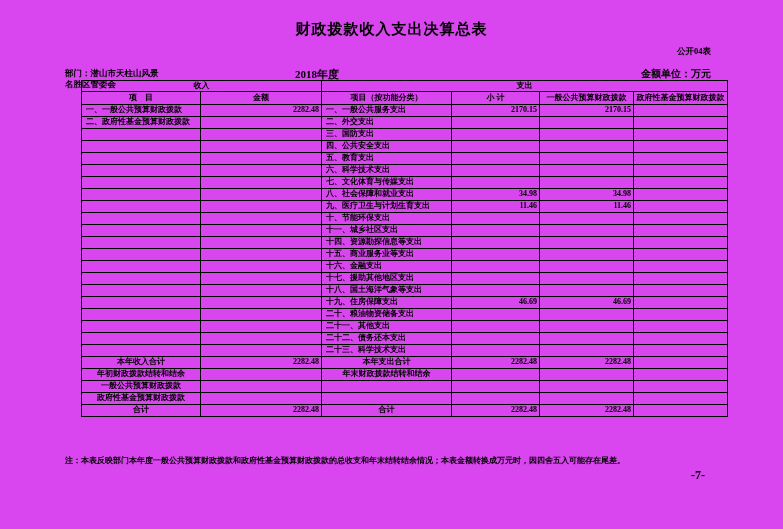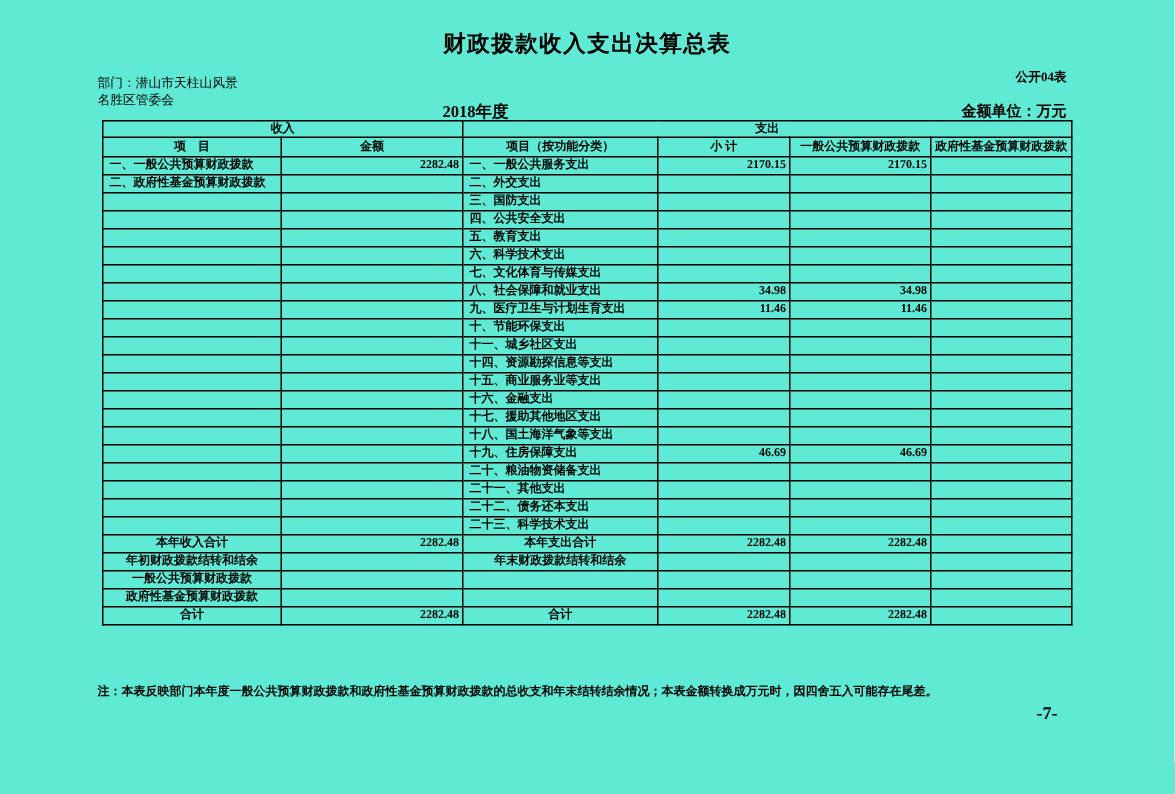--- a/index.html
+++ b/index.html
@@ -1,49 +1,49 @@
 <!DOCTYPE html>
 <html><head>
 <meta charset="utf-8">
 <style>
   html,body{margin:0;padding:0;background:#fff;}
   .page{
     position:relative;
     width:783px;height:529px;
-    background:#5eead4;
+    background:#d946ef;
     font-family:"Liberation Serif","DejaVu Serif",serif;
     color:#000;
     overflow:hidden;
   }
   .doc-title{
     position:absolute;top:20px;left:0;width:783px;
     text-align:center;
     font-size:15px;font-weight:bold;
     letter-spacing:1px;
     margin:0;
   }
   .table-code{
     position:absolute;top:46px;right:72px;
     font-size:8.5px;font-weight:bold;
   }
   .dept-block{
-    position:absolute;top:50px;left:65px;
-    font-size:8.5px;font-weight:normal;line-height:11px;
+    position:absolute;top:68px;left:65px;
+    font-size:8.5px;font-weight:bold;line-height:11px;
   }
   .fiscal-year{
     position:absolute;top:67px;left:295px;width:130px;
     text-align:left;
     font-size:11px;font-weight:bold;
   }
   .unit-label{
     position:absolute;top:67px;right:72px;
     font-size:10px;font-weight:bold;
   }
   table.fiscal{
-    position:absolute;top:80px;left:68px;
+    position:absolute;top:80px;left:81px;
     width:646px;
     border-collapse:collapse;
     table-layout:fixed;
     padding-left:28px;
   }
   table.fiscal th,table.fiscal td{
     border:1px solid #000;
     font-size:8px;
     font-weight:bold;
     line-height:1.1;

